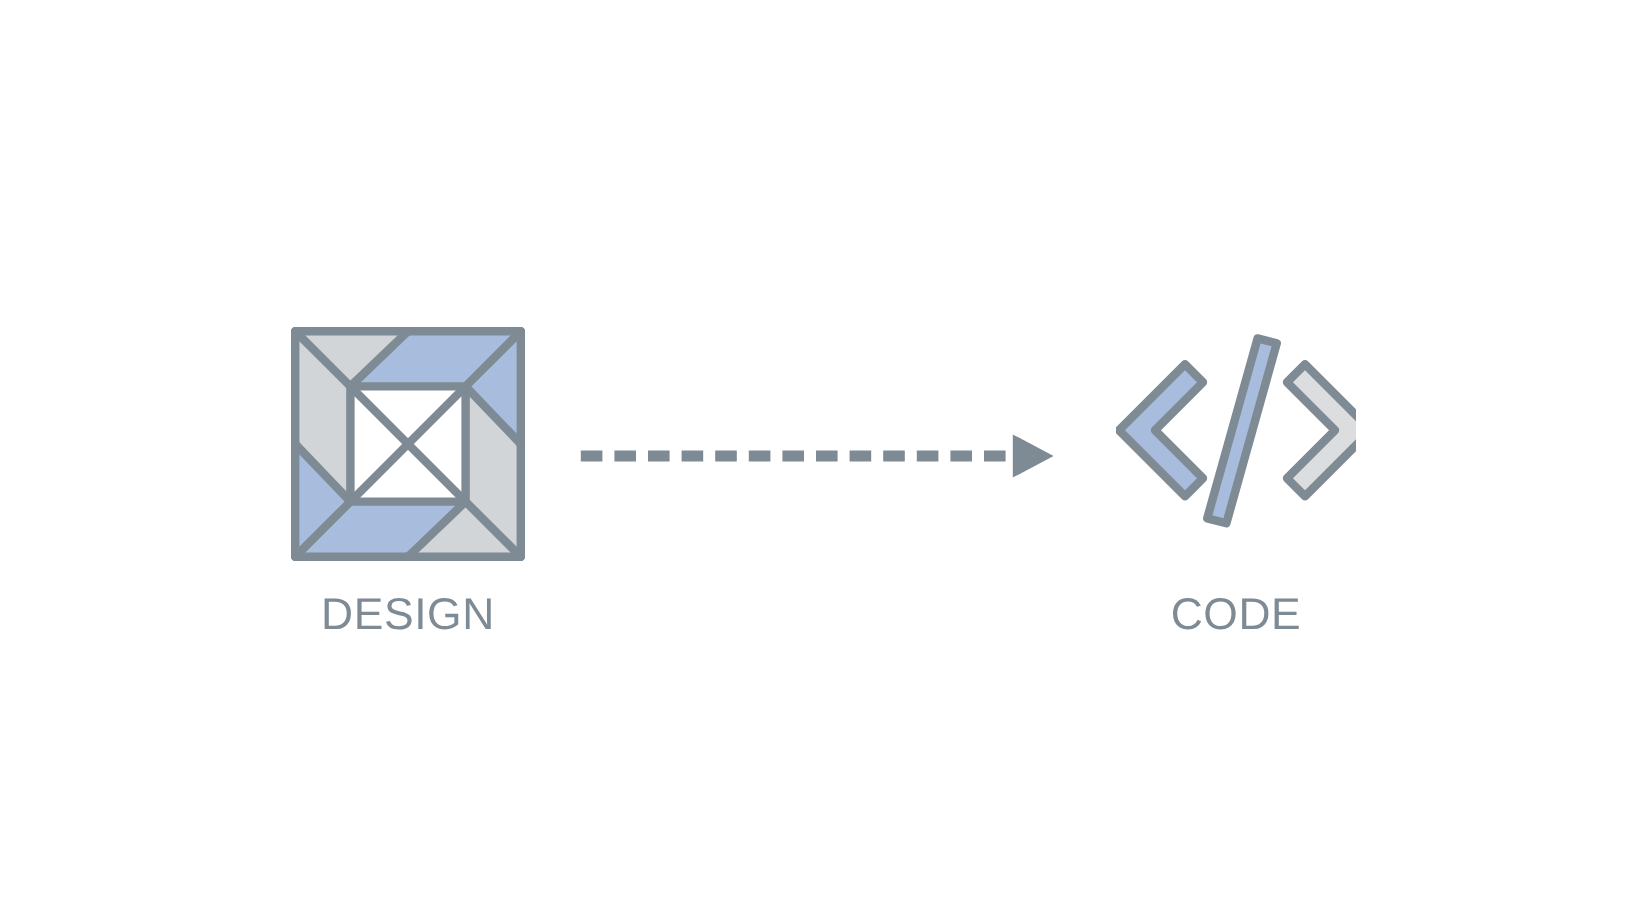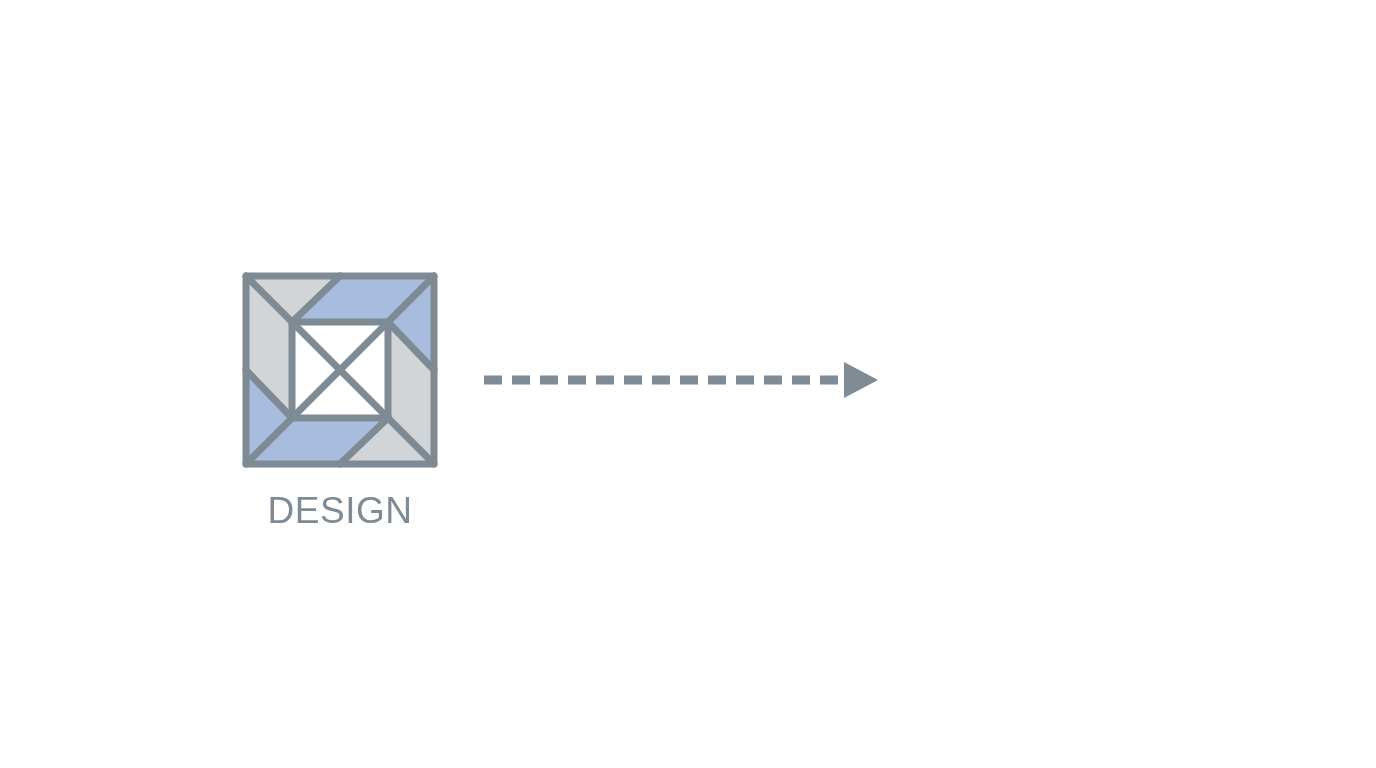--- a/index.html
+++ b/index.html
@@ -122,14 +122,51 @@
 
   <div id="connector">
     <svg width="420" height="56" viewBox="0 0 420 56" xmlns="http://www.w3.org/2000/svg">
 
       <line x1="14" y1="28" x2="374" y2="28" stroke="#7e8a94" stroke-width="9" stroke-dasharray="18 10" stroke-linecap="butt"></line>
 
       <polygon points="374,10 408,28 374,46" fill="#7e8a94"></polygon>
     </svg>
   </div>
 
+  <div class="node" id="code-node">
+
+    <span class="node-icon">
+      <svg width="200" height="200" viewBox="0 0 200 200" xmlns="http://www.w3.org/2000/svg" shape-rendering="geometricPrecision">
+
+        <g>
+          <path d="M 57.5 33.5
+                   L 72.5 48.5
+                   L 32.5 88.5
+                   L 72.5 128.5
+                   L 57.5 143.5
+                   L 2.5 88.5
+                   Z" fill="#a8bcdd" stroke="#7e8a94" stroke-width="7" stroke-linejoin="round"></path>
+        </g>
+
+        <g>
+          <path d="M 118 12
+                   L 134 16
+                   L 92 166
+                   L 76 162
+                   Z" fill="#a8bcdd" stroke="#7e8a94" stroke-width="7" stroke-linejoin="round"></path>
+        </g>
+
+        <g>
+          <path d="M 142.5 48.5
+                   L 157.5 33.5
+                   L 212.5 88.5
+                   L 157.5 143.5
+                   L 142.5 128.5
+                   L 182.5 88.5
+                   Z" fill="#dcdddf" stroke="#7e8a94" stroke-width="7" stroke-linejoin="round"></path>
+        </g>
+      </svg>
+    </span>
+
+    <div class="node-label">CODE</div>
+  </div>
 
 </div>
 
 </body></html>

